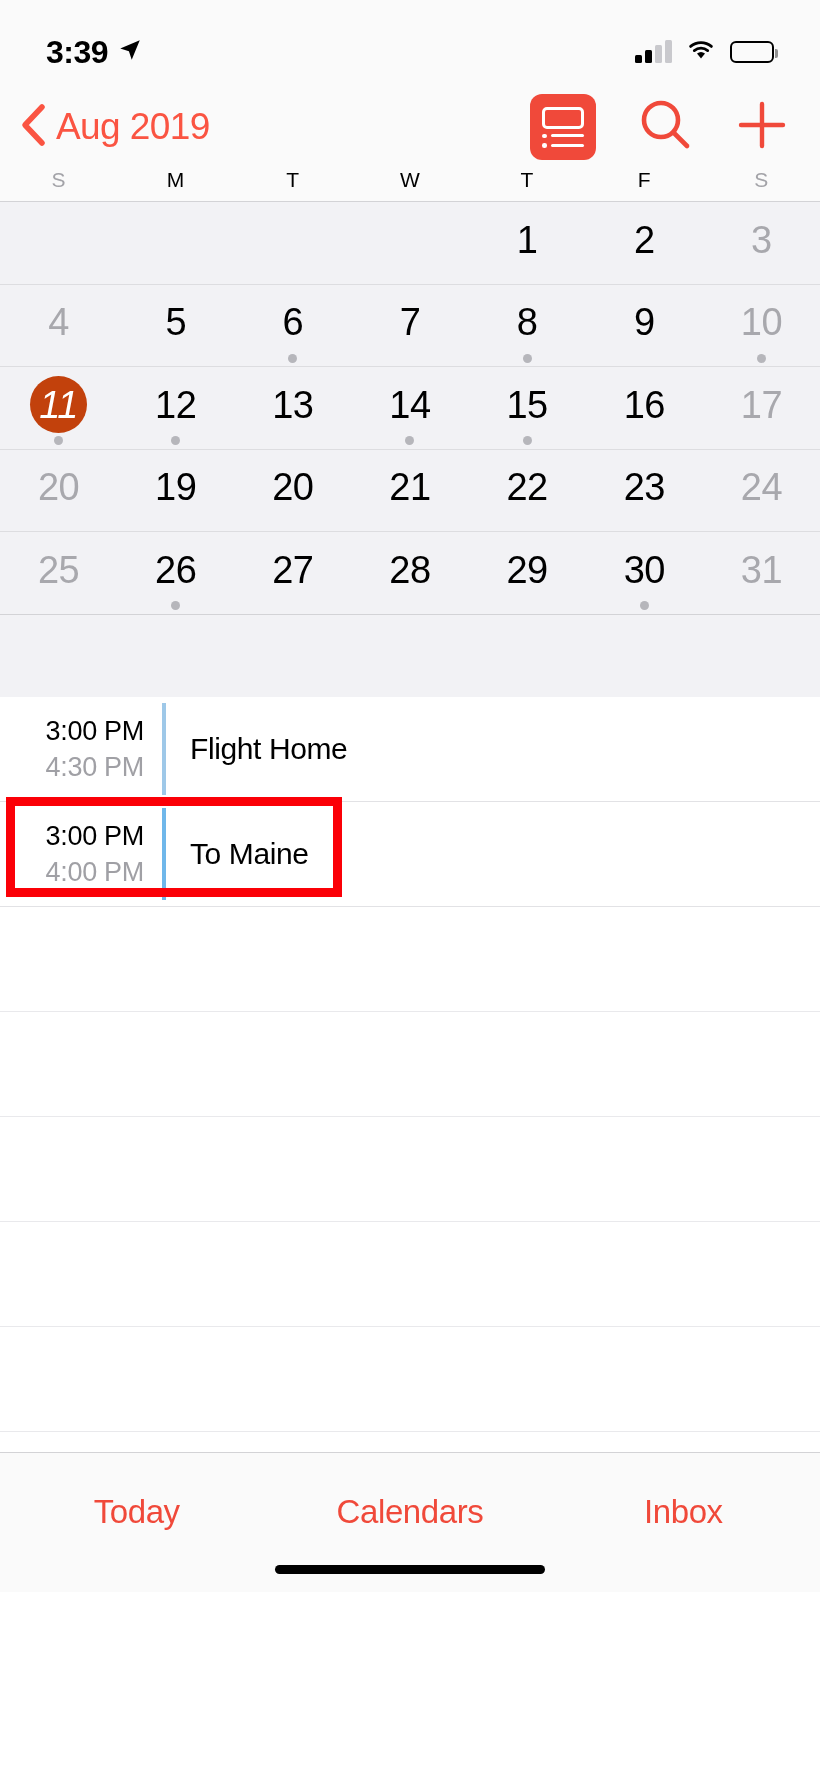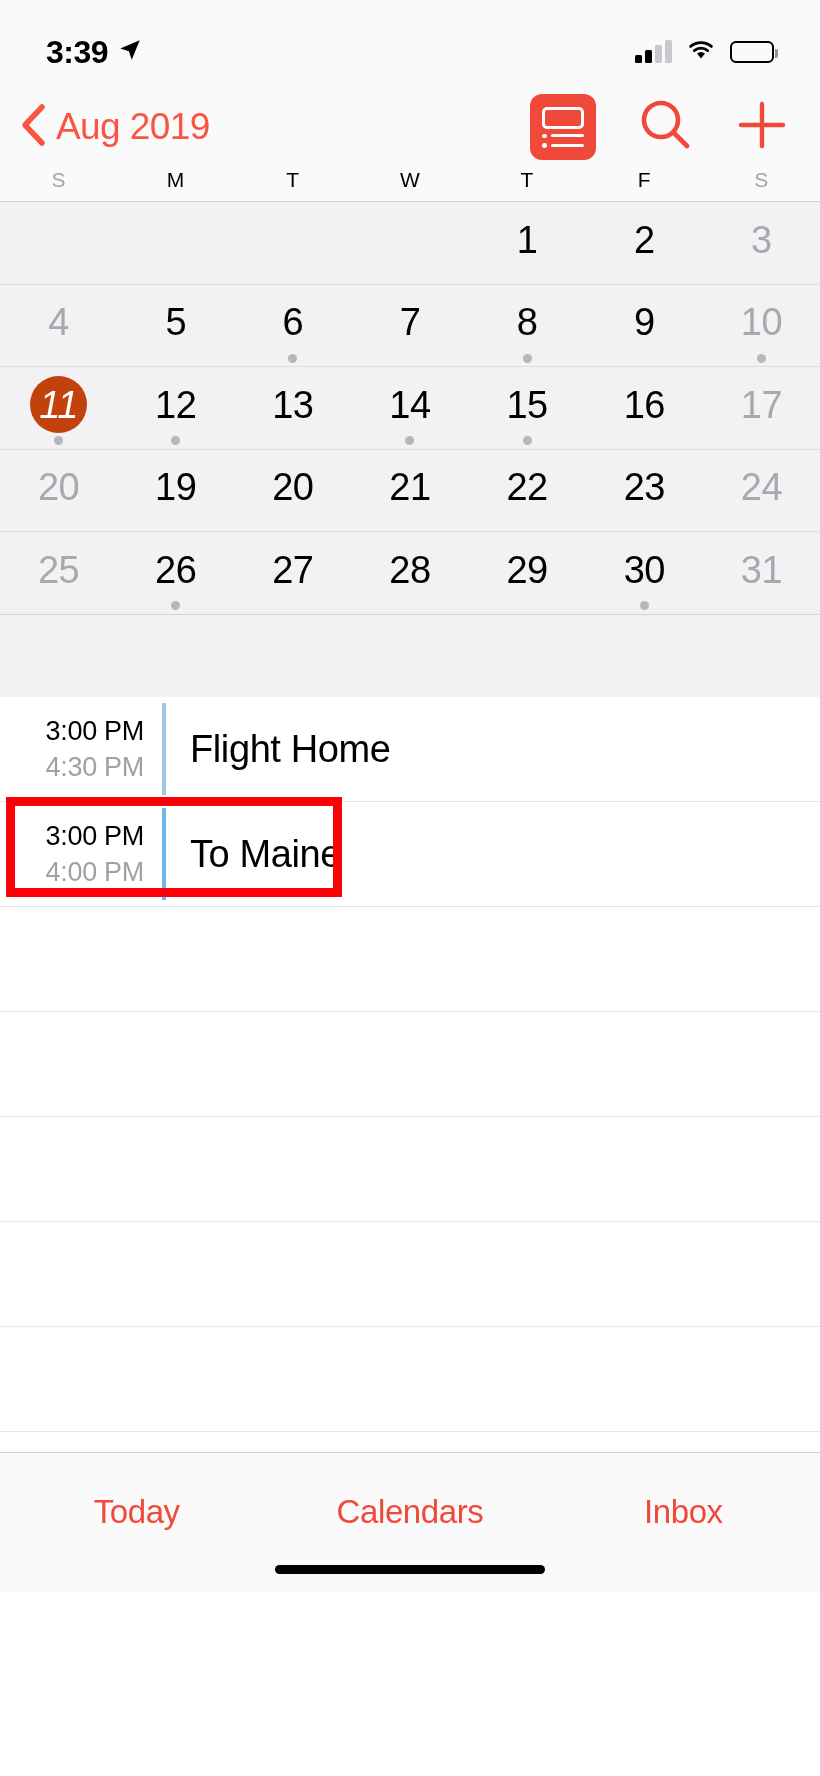--- a/index.html
+++ b/index.html
@@ -94,21 +94,21 @@
     border-bottom:1px solid #e2e2e5; cursor:pointer;justify-content:space-between;
   }
   .ev-times {
     width:162px; flex:0 0 162px; display:flex; flex-direction:column;
     justify-content:center; align-items:flex-end; padding-right:18px; gap:5px;
   }
   .ev-start { font-size:27px; color:#000; letter-spacing:-0.3px; }
   .ev-end { font-size:27px; color:#a0a0a5; letter-spacing:-0.3px; }
   .ev-bar { width:4px; flex:0 0 4px; background:#9ec8e8; margin:6px 0; }
   .ev-body { flex:1; display:flex; align-items:center; padding-left:24px; }
-  .ev-title { font-size:38px; color:#000; letter-spacing:-0.4px; }
+  .ev-title { font-size:30px; color:#000; letter-spacing:-0.4px; }
   .empty-row { height:105px; border-bottom:1px solid #e9e9ec; }
 
   
   .annotation {
     position:absolute; border:9px solid #fb0007; pointer-events:none; z-index:30;
     background:transparent;
   }
 
   
   .tabbar {

